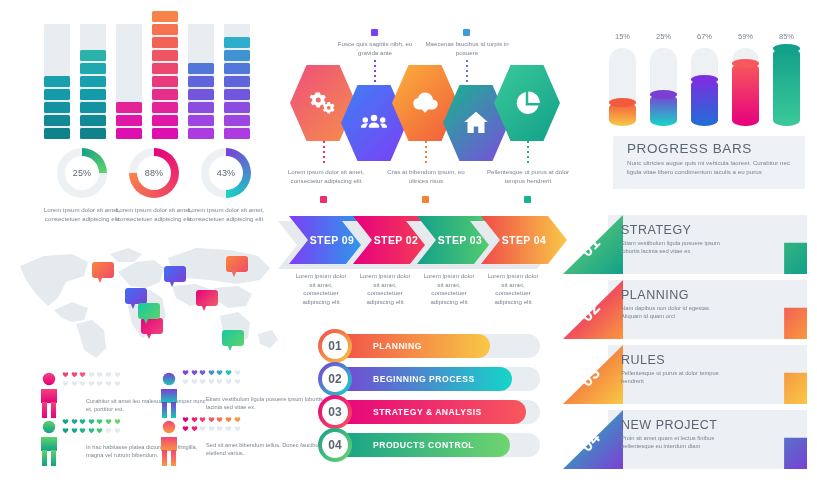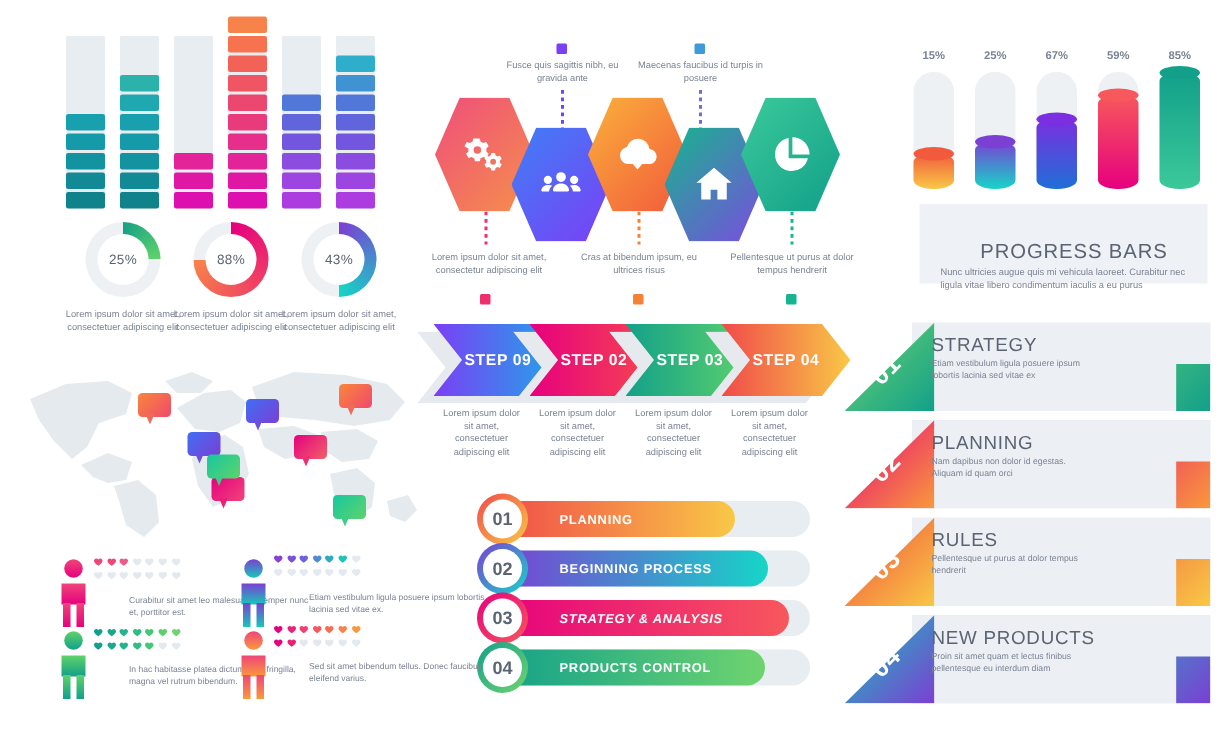--- a/index.html
+++ b/index.html
@@ -28,21 +28,21 @@
        display:flex;align-items:center;justify-content:center;}
   .hex svg{width:30px;height:30px;fill:#fff;}
   .dots{position:absolute;width:2px;background-image:linear-gradient(to bottom,currentColor 50%,transparent 50%);
         background-size:2px 5px;}
   .sq{position:absolute;width:7px;height:7px;border-radius:1px;}
 
   
   .cyl-track{position:absolute;width:27px;background:#eef1f4;border-radius:13px 13px 13px 13px;}
   .cyl-fill{position:absolute;bottom:0;width:27px;border-radius:13px/6px;}
   .cyl-top{position:absolute;width:27px;height:9px;border-radius:50%;}
-  .pct{position:absolute;width:27px;text-align:center;font-size:7.5px;color:#7b8494;font-weight:bold;}
+  .pct{position:absolute;width:27px;text-align:center;font-size:7.5px;color:#7b8494;}
   .pbbox{position:absolute;background:#eef1f5;}
   .pbtitle{font-size:13.5px;color:#5b6472;letter-spacing:.6px;}
 
   
   .chev{position:absolute;height:48px;
         clip-path:polygon(0 0,calc(100% - 19px) 0,100% 50%,calc(100% - 19px) 100%,0 100%,19px 50%);
         display:flex;align-items:center;justify-content:center;
         color:#fff;font-size:10.5px;font-weight:bold;letter-spacing:.4px;}
   .chev-sh{position:absolute;height:48px;background:#e6eaee;
         clip-path:polygon(0 0,calc(100% - 19px) 0,100% 50%,calc(100% - 19px) 100%,0 100%,19px 50%);}
@@ -262,21 +262,21 @@
       <div class="cyl-track" style="left: 732px; top: 48px; height: 78px;"></div>
       <div class="cyl-fill" style="left: 732px; top: 63px; height: 63px; background: linear-gradient(to top, rgb(230, 0, 126), rgb(247, 88, 92));"></div>
       <div class="cyl-top" style="left: 732px; top: 59px; background: rgb(247, 88, 92);"></div>
       <div class="pct" style="left: 732px; top: 32px;">59%</div>
       <div class="cyl-track" style="left: 773px; top: 48px; height: 78px;"></div>
       <div class="cyl-fill" style="left: 773px; top: 48px; height: 78px; background: linear-gradient(to top, rgb(59, 201, 154), rgb(18, 160, 138));"></div>
       <div class="cyl-top" style="left: 773px; top: 44px; background: rgb(18, 160, 138);"></div>
       <div class="pct" style="left: 773px; top: 32px;">85%</div>
     </div>
   <div class="pbbox" style="left:613px;top:136px;width:192px;height:53px;">
-    <div class="pbtitle" style="margin:24px 0 0 14px;text-align:center;">PROGRESS BARS</div>
+    <div class="pbtitle" style="margin:5px 0 0 14px;">PROGRESS BARS</div>
     <div class="cap-l" style="margin:3px 14px 0 14px;">Nunc ultricies augue quis mi vehicula laoreet. Curabitur nec ligula vitae libero condimentum iaculis a eu purus</div>
   </div>
 
   <div id="steps">
       <div class="chev-sh" style="left: 278px; top: 221px; width: 86px;"></div>
       <div class="chev" style="left: 289px; top: 216px; width: 86px; background: linear-gradient(90deg, rgb(123, 63, 245), rgb(31, 168, 232));">
         <span>STEP 09</span>
       </div>
       <div class="cap" style="position: absolute; left: 293px; top: 272px; width: 56px;">Lorem ipsum dolor sit amet, consectetuer adipiscing elit</div>
       <div class="chev-sh" style="left: 342px; top: 221px; width: 86px;"></div>
@@ -305,21 +305,21 @@
         <div class="in">01</div>
       </div>
       <div class="pill-track" style="left: 330px; top: 367px; width: 210px;"></div>
       <div class="pill-fill" style="left: 330px; top: 367px; width: 182px; background: linear-gradient(90deg, rgb(123, 63, 212), rgb(22, 213, 200));">
         <span>BEGINNING PROCESS</span>
       </div>
       <div class="pill-ring" style="left: 318px; top: 362px; background: linear-gradient(135deg, rgb(123, 63, 212), rgb(22, 213, 200));">
         <div class="in">02</div>
       </div>
       <div class="pill-track" style="left: 330px; top: 400px; width: 210px;"></div>
-      <div class="pill-fill" style="left: 330px; top: 400px; width: 196px; background: linear-gradient(90deg, rgb(230, 0, 126), rgb(247, 88, 92)); font-style: italic;">
+      <div class="pill-fill" style="left: 330px; top: 400px; width: 196px; background: linear-gradient(90deg, rgb(230, 0, 126), rgb(247, 88, 92));">
         <span>STRATEGY &amp; ANALYSIS</span>
       </div>
       <div class="pill-ring" style="left: 318px; top: 395px; background: linear-gradient(135deg, rgb(230, 0, 126), rgb(247, 88, 92));">
         <div class="in">03</div>
       </div>
       <div class="pill-track" style="left: 330px; top: 433px; width: 210px;"></div>
       <div class="pill-fill" style="left: 330px; top: 433px; width: 180px; background: linear-gradient(90deg, rgb(18, 160, 138), rgb(111, 212, 111));">
         <span>PRODUCTS CONTROL</span>
       </div>
       <div class="pill-ring" style="left: 318px; top: 428px; background: linear-gradient(135deg, rgb(18, 160, 138), rgb(111, 212, 111));">
@@ -350,21 +350,21 @@
         <div class="ban-arrow" style="background:linear-gradient(135deg,#f04a3c,#f9c846);"></div>
         <div class="ban-num">03</div>
         <div class="ban-title">RULES</div>
         <div class="ban-desc">Pellentesque ut purus at dolor tempus hendrerit</div>
       </div>
       <div class="ban" style="left: 563px; top: 410px;">
         <div class="ban-body"></div>
         <div class="ban-tri" style="background:linear-gradient(135deg,#16c8b8,#7b3fd4);"></div>
         <div class="ban-arrow" style="background:linear-gradient(135deg,#16c8b8,#7b3fd4);"></div>
         <div class="ban-num">04</div>
-        <div class="ban-title">NEW PRODUCTS</div>
+        <div class="ban-title">NEW PROJECT</div>
         <div class="ban-desc">Proin sit amet quam et lectus finibus pellentesque eu interdum diam</div>
       </div>
     </div>
 
   <div id="people">
       <div class="person" style="left: 38px; top: 372px;"><svg viewBox="0 0 22 46" style="width:22px;height:46px;">
           <defs>
             <linearGradient id="pg0" x1="0" y1="0" x2="0" y2="1">
               <stop offset="0%" stop-color="#f0457a"></stop>
               <stop offset="100%" stop-color="#e6007e"></stop>

